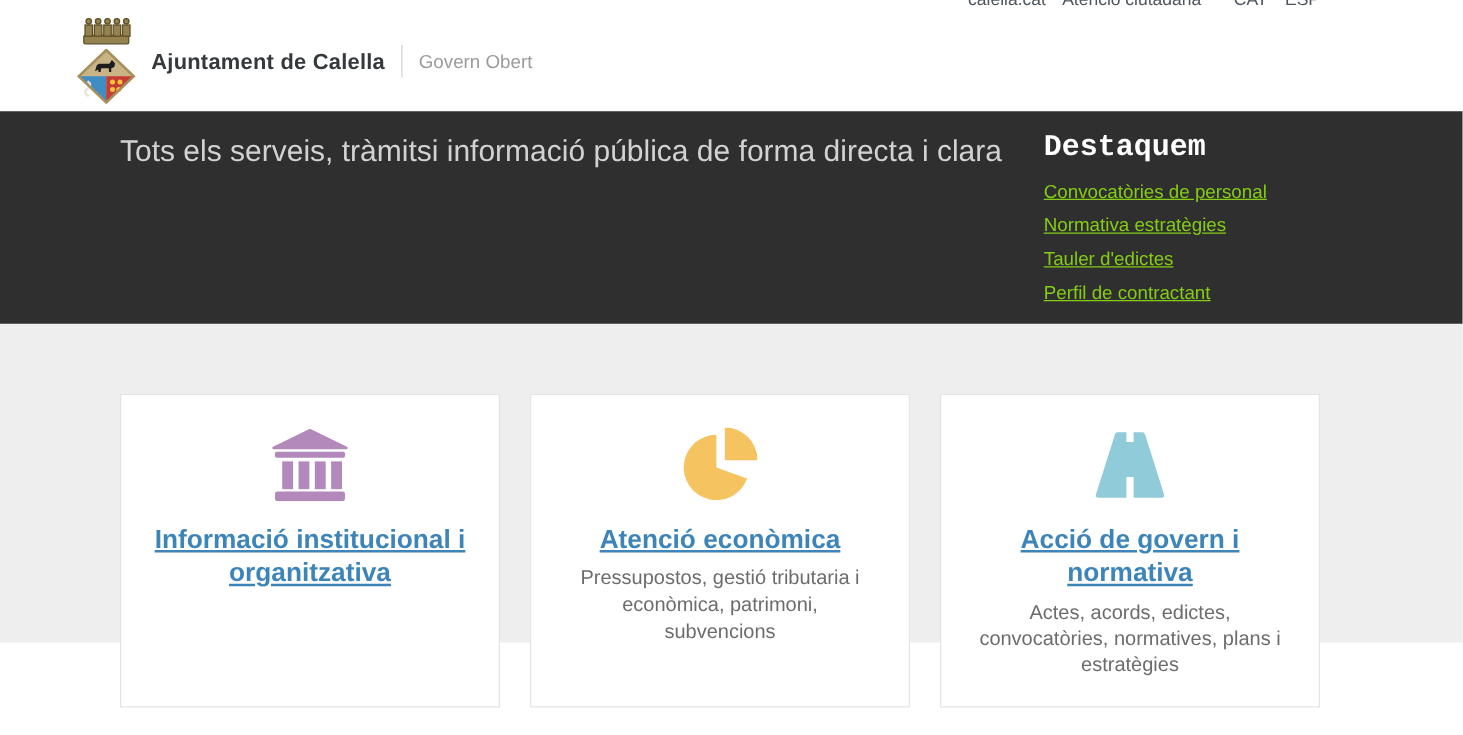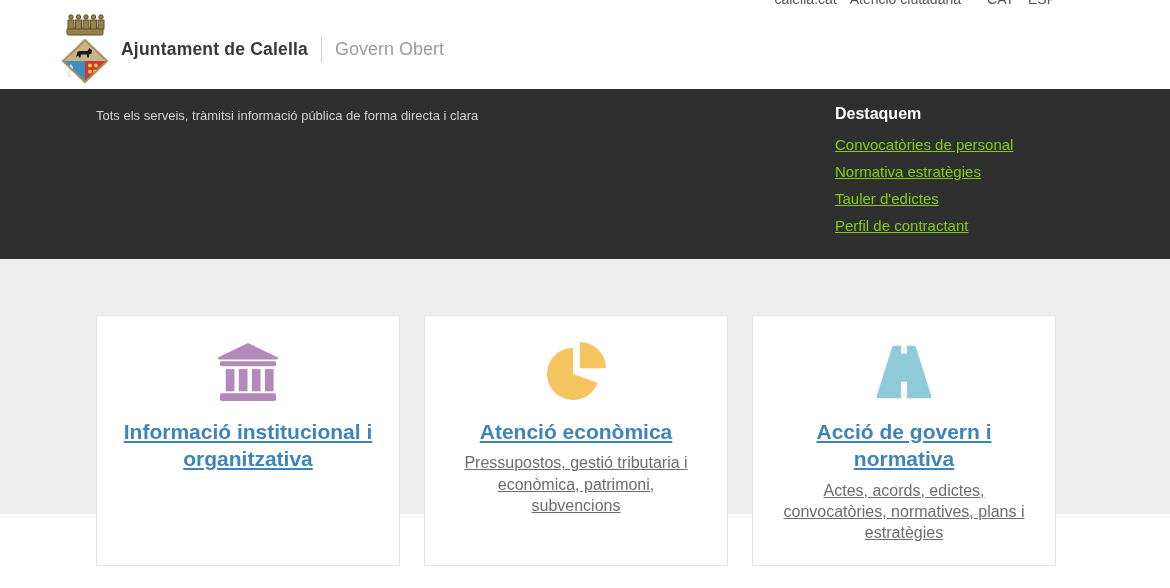--- a/index.html
+++ b/index.html
@@ -27,51 +27,51 @@
   
   .site-header { background: #ffffff; height: 89px; }
   .brand {
     height: 80px; padding-left: 61px;
     display: flex; align-items: center;
   }
   .logo { width: 48px; margin-right: 12px; display: flex; flex-direction: column; align-items: center; margin-top: -2px; }
   .logo svg { display: block; }
   .brand-title { font-size: 17.5px; font-weight: 700; color: #35393c; letter-spacing: .2px; cursor: pointer; }
   .brand-sep { display: inline-block; width: 1px; height: 26px; background: #d3d3d3; margin: 0 13px; }
-  .brand-subtitle { font-size: 18px; font-weight: 400; color: #9b9b9b; }
+  .brand-subtitle { font-size: 15px; font-weight: 400; color: #9b9b9b; }
 
   
   .hero { background: #2f2f2f; height: 170px; position: relative; color: #fff; }
   .hero-left { padding: 19px 0 0 96px; }
   .hero-title { font-size: 31px; font-weight: 700; color: #ffffff; letter-spacing: .2px; margin-bottom: 11px; }
-  .hero-subtitle { font-size: 13px; font-weight: 400; color: #d2d2d2; }
+  .hero-subtitle { font-size: 24px; font-weight: 400; color: #d2d2d2; }
 
   .destaquem { position: absolute; left: 835px; top: 16px; width: 250px; }
-  .destaquem-heading { font-size: 16px; font-weight: 700; color: #ffffff; margin-bottom: 12px; }
+  .destaquem-heading { font-size: 24px; font-weight: 700; color: #ffffff; margin-bottom: 12px; font-family: Liberation Mono, monospace; }
   .destaquem a {
     display: block; font-size: 15px; line-height: 20px; margin-bottom: 7px;
     color: #84cc16; text-decoration: underline; cursor: pointer;
   }
 
   
   .main { background: #eeeeee; height: 255px; padding: 56px 0 0 96px; }
   .cards { display: flex; gap: 24px; }
   .card {
     width: 304px; height: 251px; background: #ffffff;
     border: 1px solid #e4e4e4; text-align: center;
   }
   .card-icon { height: 58px; margin-top: 27px; display: flex; justify-content: center; align-items: center; }
   .card-title {
     display: inline-block; margin-top: 17px; padding: 0 14px;
     font-size: 21px; font-weight: 700; line-height: 1.3;
     color: #3d84b8; text-decoration: underline; cursor: pointer;
   }
   .card-desc {
     margin-top: 7px; padding: 0 30px;
-    font-size: 16px; line-height: 1.33; color: #6c6c6c; text-decoration: underline;
+    font-size: 16px; line-height: 1.33; color: #6c6c6c;
   }
 </style>
 </head>
 <body>
 
 <div class="page">
 
   <header class="site-header">
     <div class="topbar">
       <nav class="topbar-nav">

